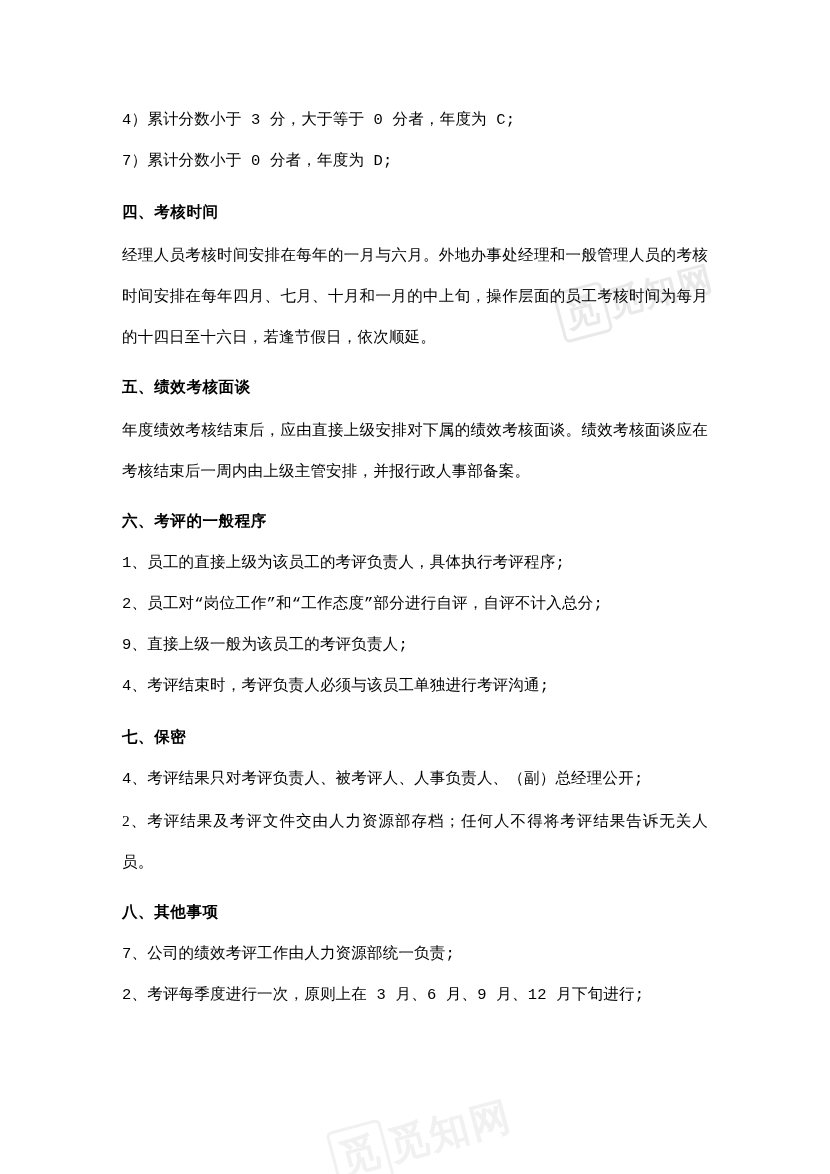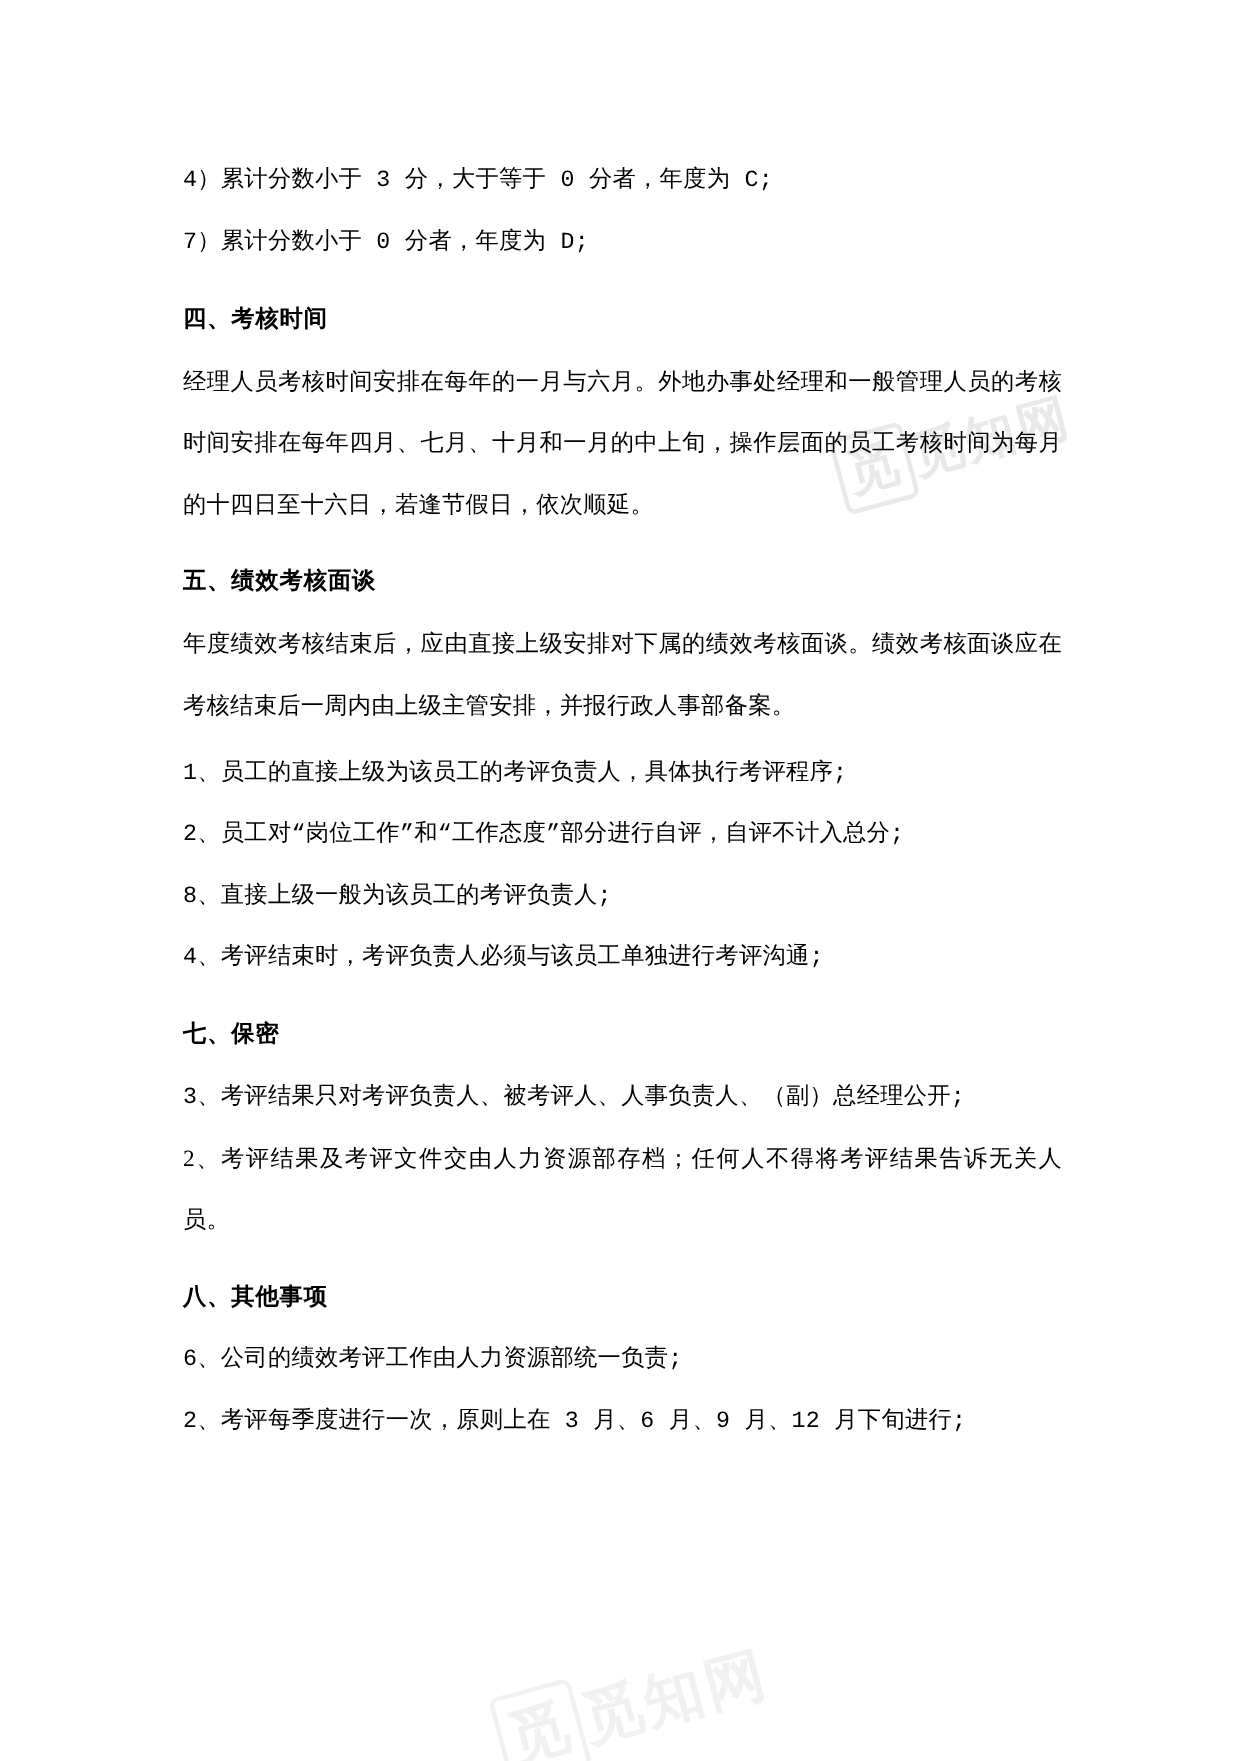--- a/index.html
+++ b/index.html
@@ -108,29 +108,30 @@
 
     <div class="spacer-sm"></div>
     <p class="heading">四、考核时间</p>
     <p class="block-para">经理人员考核时间安排在每年的一月与六月。外地办事处经理和一般管理人员的考核时间安排在每年四月、七月、十月和一月的中上旬，操作层面的员工考核时间为每月的十四日至十六日，若逢节假日，依次顺延。</p>
 
     <div class="spacer-sm"></div>
     <p class="heading">五、绩效考核面谈</p>
     <p class="block-para">年度绩效考核结束后，应由直接上级安排对下属的绩效考核面谈。绩效考核面谈应在考核结束后一周内由上级主管安排，并报行政人事部备案。</p>
 
     <div class="spacer-sm"></div>
+    <p class="heading">六、考评的一般程序</p>
     <p class="list-item">1、员工的直接上级为该员工的考评负责人，具体执行考评程序;</p>
     <p class="list-item">2、员工对“岗位工作”和“工作态度”部分进行自评，自评不计入总分;</p>
-    <p class="list-item">8、直接上级一般为该员工的考评负责人;</p>
+    <p class="list-item">9、直接上级一般为该员工的考评负责人;</p>
     <p class="list-item">4、考评结束时，考评负责人必须与该员工单独进行考评沟通;</p>
 
     <div class="spacer-sm"></div>
     <p class="heading">七、保密</p>
-    <p class="list-item">3、考评结果只对考评负责人、被考评人、人事负责人、（副）总经理公开;</p>
+    <p class="list-item">4、考评结果只对考评负责人、被考评人、人事负责人、（副）总经理公开;</p>
     <p class="block-para">2、考评结果及考评文件交由人力资源部存档；任何人不得将考评结果告诉无关人员。</p>
 
     <div class="spacer-sm"></div>
     <p class="heading">八、其他事项</p>
-    <p class="list-item">6、公司的绩效考评工作由人力资源部统一负责;</p>
+    <p class="list-item">7、公司的绩效考评工作由人力资源部统一负责;</p>
     <p class="list-item">2、考评每季度进行一次，原则上在 3 月、6 月、9 月、12 月下旬进行;</p>
 
   </div>
 </div>
 
 </body></html>

